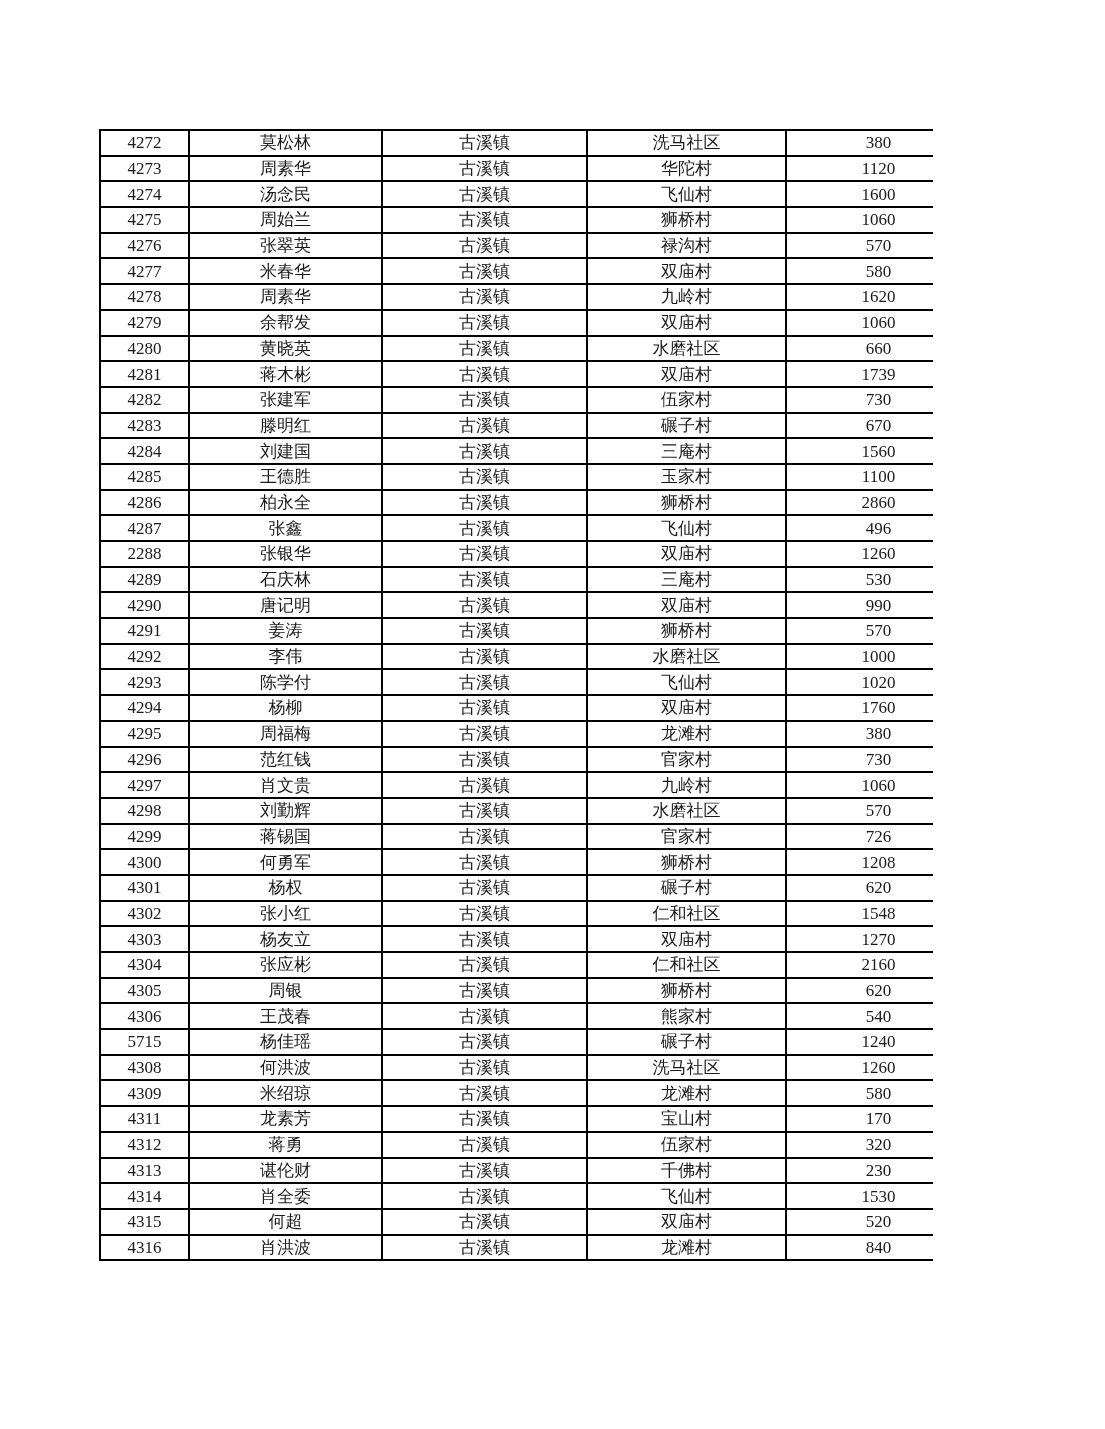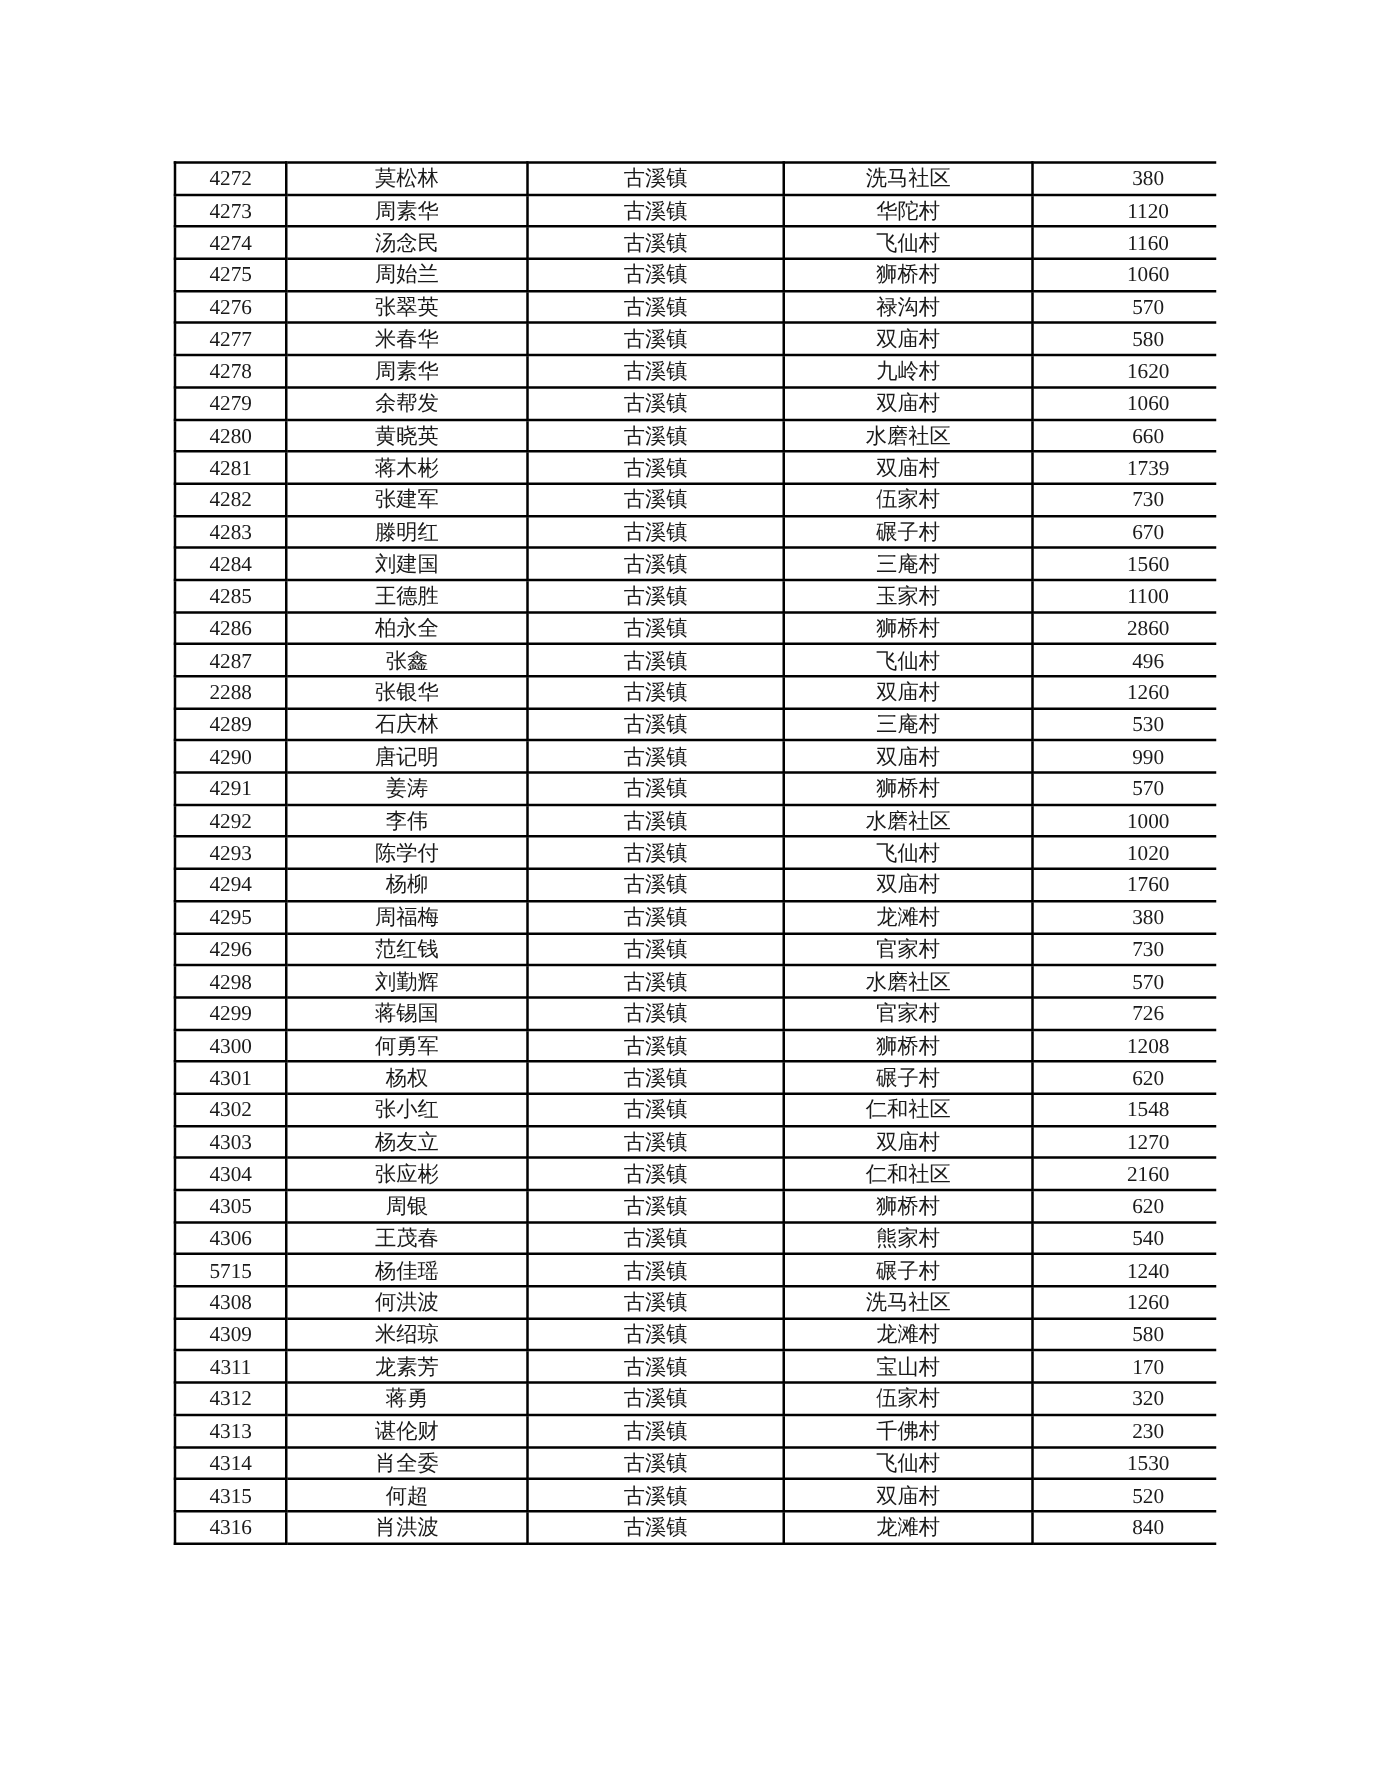--- a/index.html
+++ b/index.html
@@ -7,21 +7,20 @@
     padding: 0;
     background: #ffffff;
     font-family: "Liberation Serif", "DejaVu Serif", serif;
   }
   .page {
     position: relative;
     width: 933px;
     height: 1429px;
     background: #ffffff;
     overflow: hidden;
-    margin-left: 40px;
   }
   table.data-table {
     position: absolute;
     left: 99px;
     top: 129px;
     width: 871px;
     border-collapse: collapse;
     table-layout: fixed;
   }
   table.data-table td {
@@ -71,21 +70,21 @@
           <td class="col-name">周素华</td>
           <td class="col-town">古溪镇</td>
           <td class="col-village">华陀村</td>
           <td class="col-amount">1120</td>
         </tr>
         <tr>
           <td class="col-id">4274</td>
           <td class="col-name">汤念民</td>
           <td class="col-town">古溪镇</td>
           <td class="col-village">飞仙村</td>
-          <td class="col-amount">1160</td>
+          <td class="col-amount">1600</td>
         </tr>
         <tr>
           <td class="col-id">4275</td>
           <td class="col-name">周始兰</td>
           <td class="col-town">古溪镇</td>
           <td class="col-village">狮桥村</td>
           <td class="col-amount">1060</td>
         </tr>
         <tr>
           <td class="col-id">4276</td>
@@ -226,20 +225,27 @@
           <td class="col-town">古溪镇</td>
           <td class="col-village">龙滩村</td>
           <td class="col-amount">380</td>
         </tr>
         <tr>
           <td class="col-id">4296</td>
           <td class="col-name">范红钱</td>
           <td class="col-town">古溪镇</td>
           <td class="col-village">官家村</td>
           <td class="col-amount">730</td>
+        </tr>
+        <tr>
+          <td class="col-id">4297</td>
+          <td class="col-name">肖文贵</td>
+          <td class="col-town">古溪镇</td>
+          <td class="col-village">九岭村</td>
+          <td class="col-amount">1060</td>
         </tr>
         <tr>
           <td class="col-id">4298</td>
           <td class="col-name">刘勤辉</td>
           <td class="col-town">古溪镇</td>
           <td class="col-village">水磨社区</td>
           <td class="col-amount">570</td>
         </tr>
         <tr>
           <td class="col-id">4299</td>

